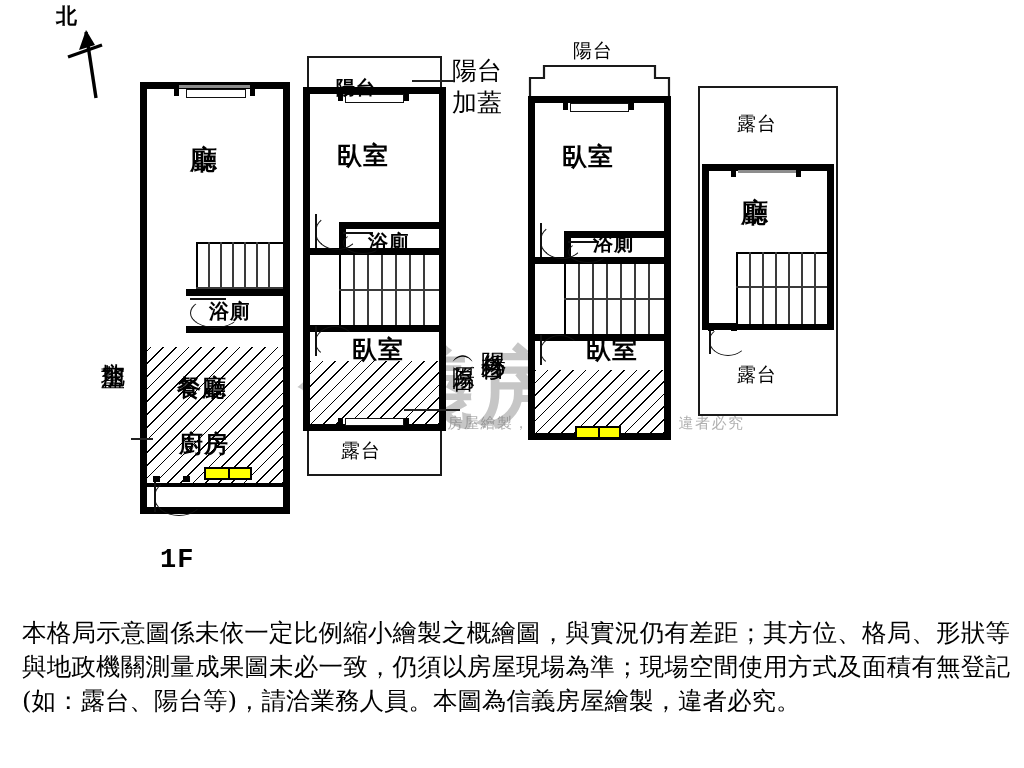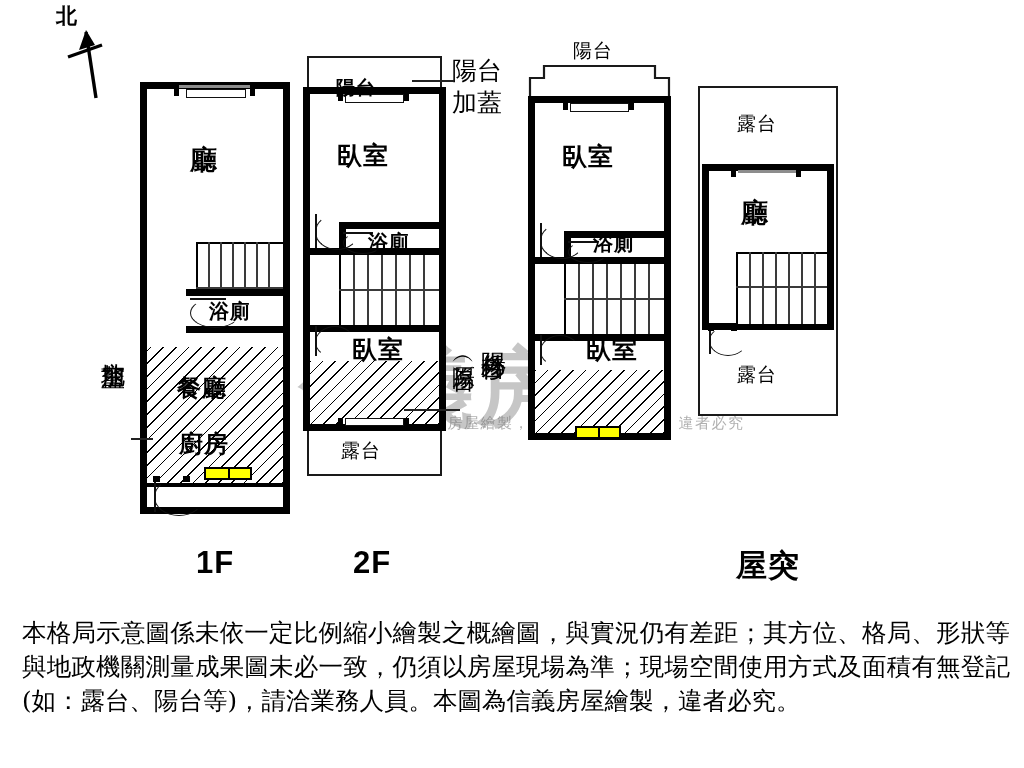--- a/index.html
+++ b/index.html
@@ -109,24 +109,24 @@
     font-weight: 400;
     color: #000;
     z-index: 8;
     font-family: "DejaVu Serif", "Liberation Serif", serif;
   }
 
   
   #floor-captions { position: absolute; left: 0; top: 545px; width: 1024px; height: 48px; z-index: 8; }
   .floor-caption {
     position: absolute; top: 0;
-    font-size: 31px; font-weight: 700;
-    font-family: Liberation Sans, sans-serif;
+    font-size: 27px; font-weight: 700;
+    font-family: Liberation Mono, monospace;
     letter-spacing: 1px;
-    text-align: center;
+    text-align: left;
   }
 
   
   #disclaimer {
     position: absolute; left: 22px; top: 616px; width: 988px;
     font-size: 24.5px; line-height: 1.38;
     font-family: "DejaVu Serif", "Liberation Serif", serif;
     letter-spacing: 0px;
     text-align: justify;
     z-index: 8;
@@ -355,17 +355,15 @@
   <div class="nib" style="left:10px; top:238px; width:6px; height:7px;"></div>
   <div class="nib" style="left:33px; top:238px; width:6px; height:7px;"></div>
 </div>
 
 <div class="room-label" style="left:737px; top:111px; font-size:19px; font-weight:400;">露台</div>
 <div class="room-label" style="left:741px; top:195px; font-size:27px;">廳</div>
 <div class="room-label" style="left:737px; top:362px; font-size:19px; font-weight:400;">露台</div>
 
 <div id="floor-captions">
   <div class="floor-caption" style="left:160px; width:110px;">1F</div>
-  <div class="floor-caption" style="left:317px; width:110px;">2F</div>
-  <div class="floor-caption" style="left:713px; width:110px;">屋突</div>
 </div>
 
 <div id="disclaimer">本格局示意圖係未依一定比例縮小繪製之概繪圖，與實況仍有差距；其方位、格局、形狀等與地政機關測量成果圖未必一致，仍須以房屋現場為準；現場空間使用方式及面積有無登記(如：露台、陽台等)，請洽業務人員。本圖為信義房屋繪製，違者必究。</div>
 
 </body></html>

